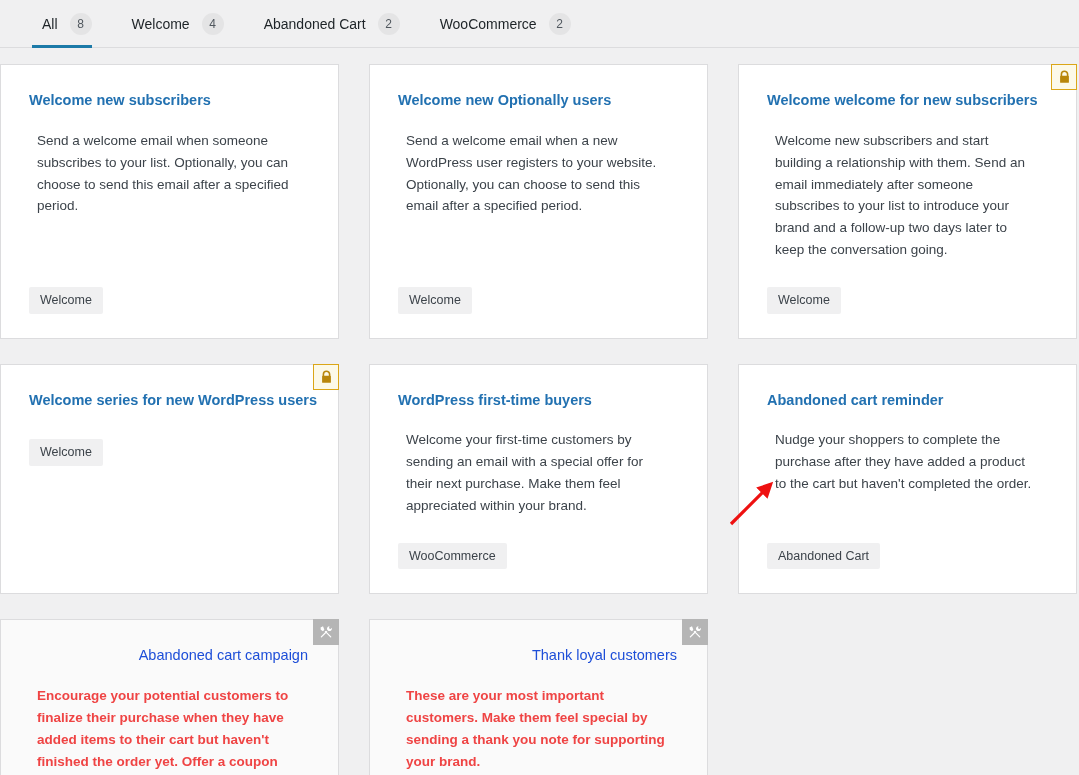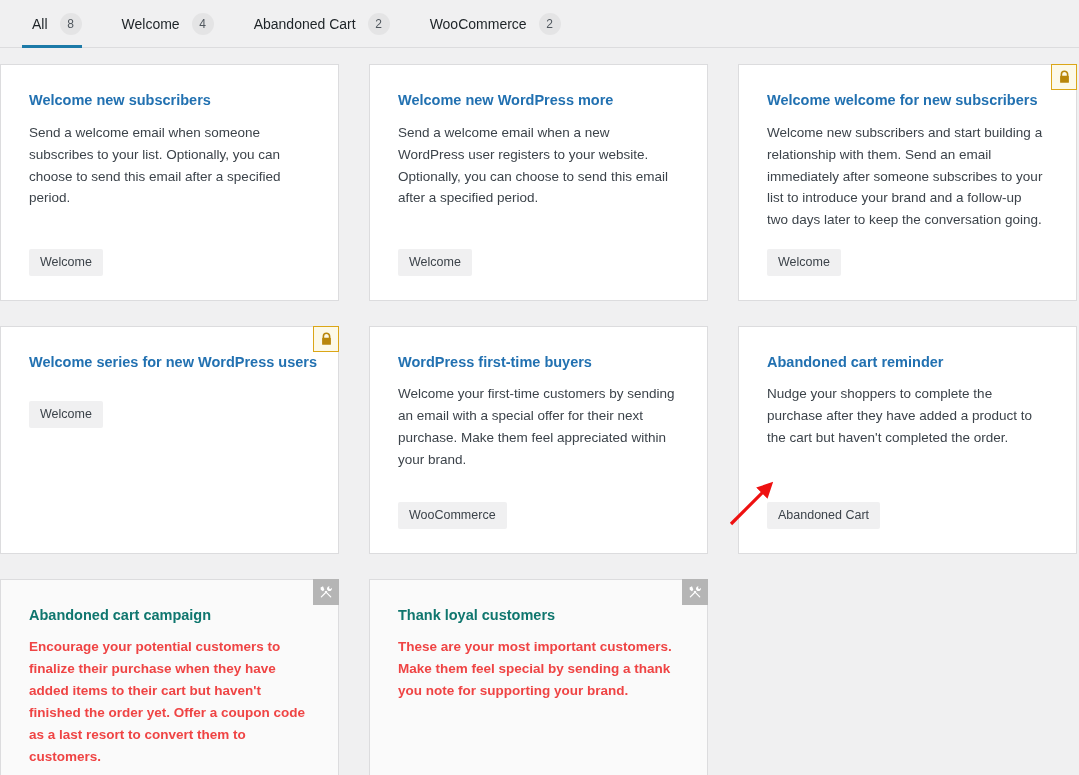--- a/index.html
+++ b/index.html
@@ -13,21 +13,21 @@
   }
 
   
   .tabbar {
     position: relative;
     height: 48px;
     background: #f0f0f1;
     border-bottom: 1px solid #dcdcde;
     display: flex;
     align-items: center;
-    padding-left: 14px;
+    padding-left: 24px;
   }
   .tab {
     display: flex;
     align-items: center;
     height: 48px;
     padding: 0 22px 0 18px;
     position: relative;
     cursor: pointer;
     color: #1d2327;
   }
@@ -81,28 +81,29 @@
   }
   .card-title {
     font-size: 14.5px;
     font-weight: 700;
     color: #2271b1;
     margin: 0 0 12px 0;
     line-height: 1.3;
     white-space: nowrap;
   }
   .card.disabled .card-title {
-    color: #0f766e;
-    font-weight: 700;
+    color: #1d4ed8;
+    font-weight: 400;
+    text-align: right;
   }
   .card-desc {
     font-size: 13.5px;
     line-height: 1.62;
     color: #3c434a;
-    margin: 0;
+    margin: 8px;
     flex: 1 1 auto;
   }
   .card.disabled .card-desc {
     color: #ef4444;
     font-weight: bold;
   }
   .card-tags {
     margin-top: 18px;
   }
   .tag {
@@ -185,21 +186,21 @@
 
     <div class="card">
       <div class="card-title">Welcome new subscribers</div>
       <p class="card-desc">Send a welcome email when someone subscribes to your list. Optionally, you can choose to send this email after a specified period.</p>
       <div class="card-tags">
         <span class="tag">Welcome</span>
       </div>
     </div>
 
     <div class="card">
-      <div class="card-title">Welcome new WordPress more</div>
+      <div class="card-title">Welcome new Optionally users</div>
       <p class="card-desc">Send a welcome email when a new WordPress user registers to your website. Optionally, you can choose to send this email after a specified period.</p>
       <div class="card-tags">
         <span class="tag">Welcome</span>
       </div>
     </div>
 
     <div class="card">
       <span class="badge lock">
         <svg width="13" height="14" viewBox="0 0 13 14" aria-hidden="true">
           <path d="M3.4 6V4.3a3.1 3.1 0 0 1 6.2 0V6" fill="none" stroke="#b8860b" stroke-width="1.6"></path>

